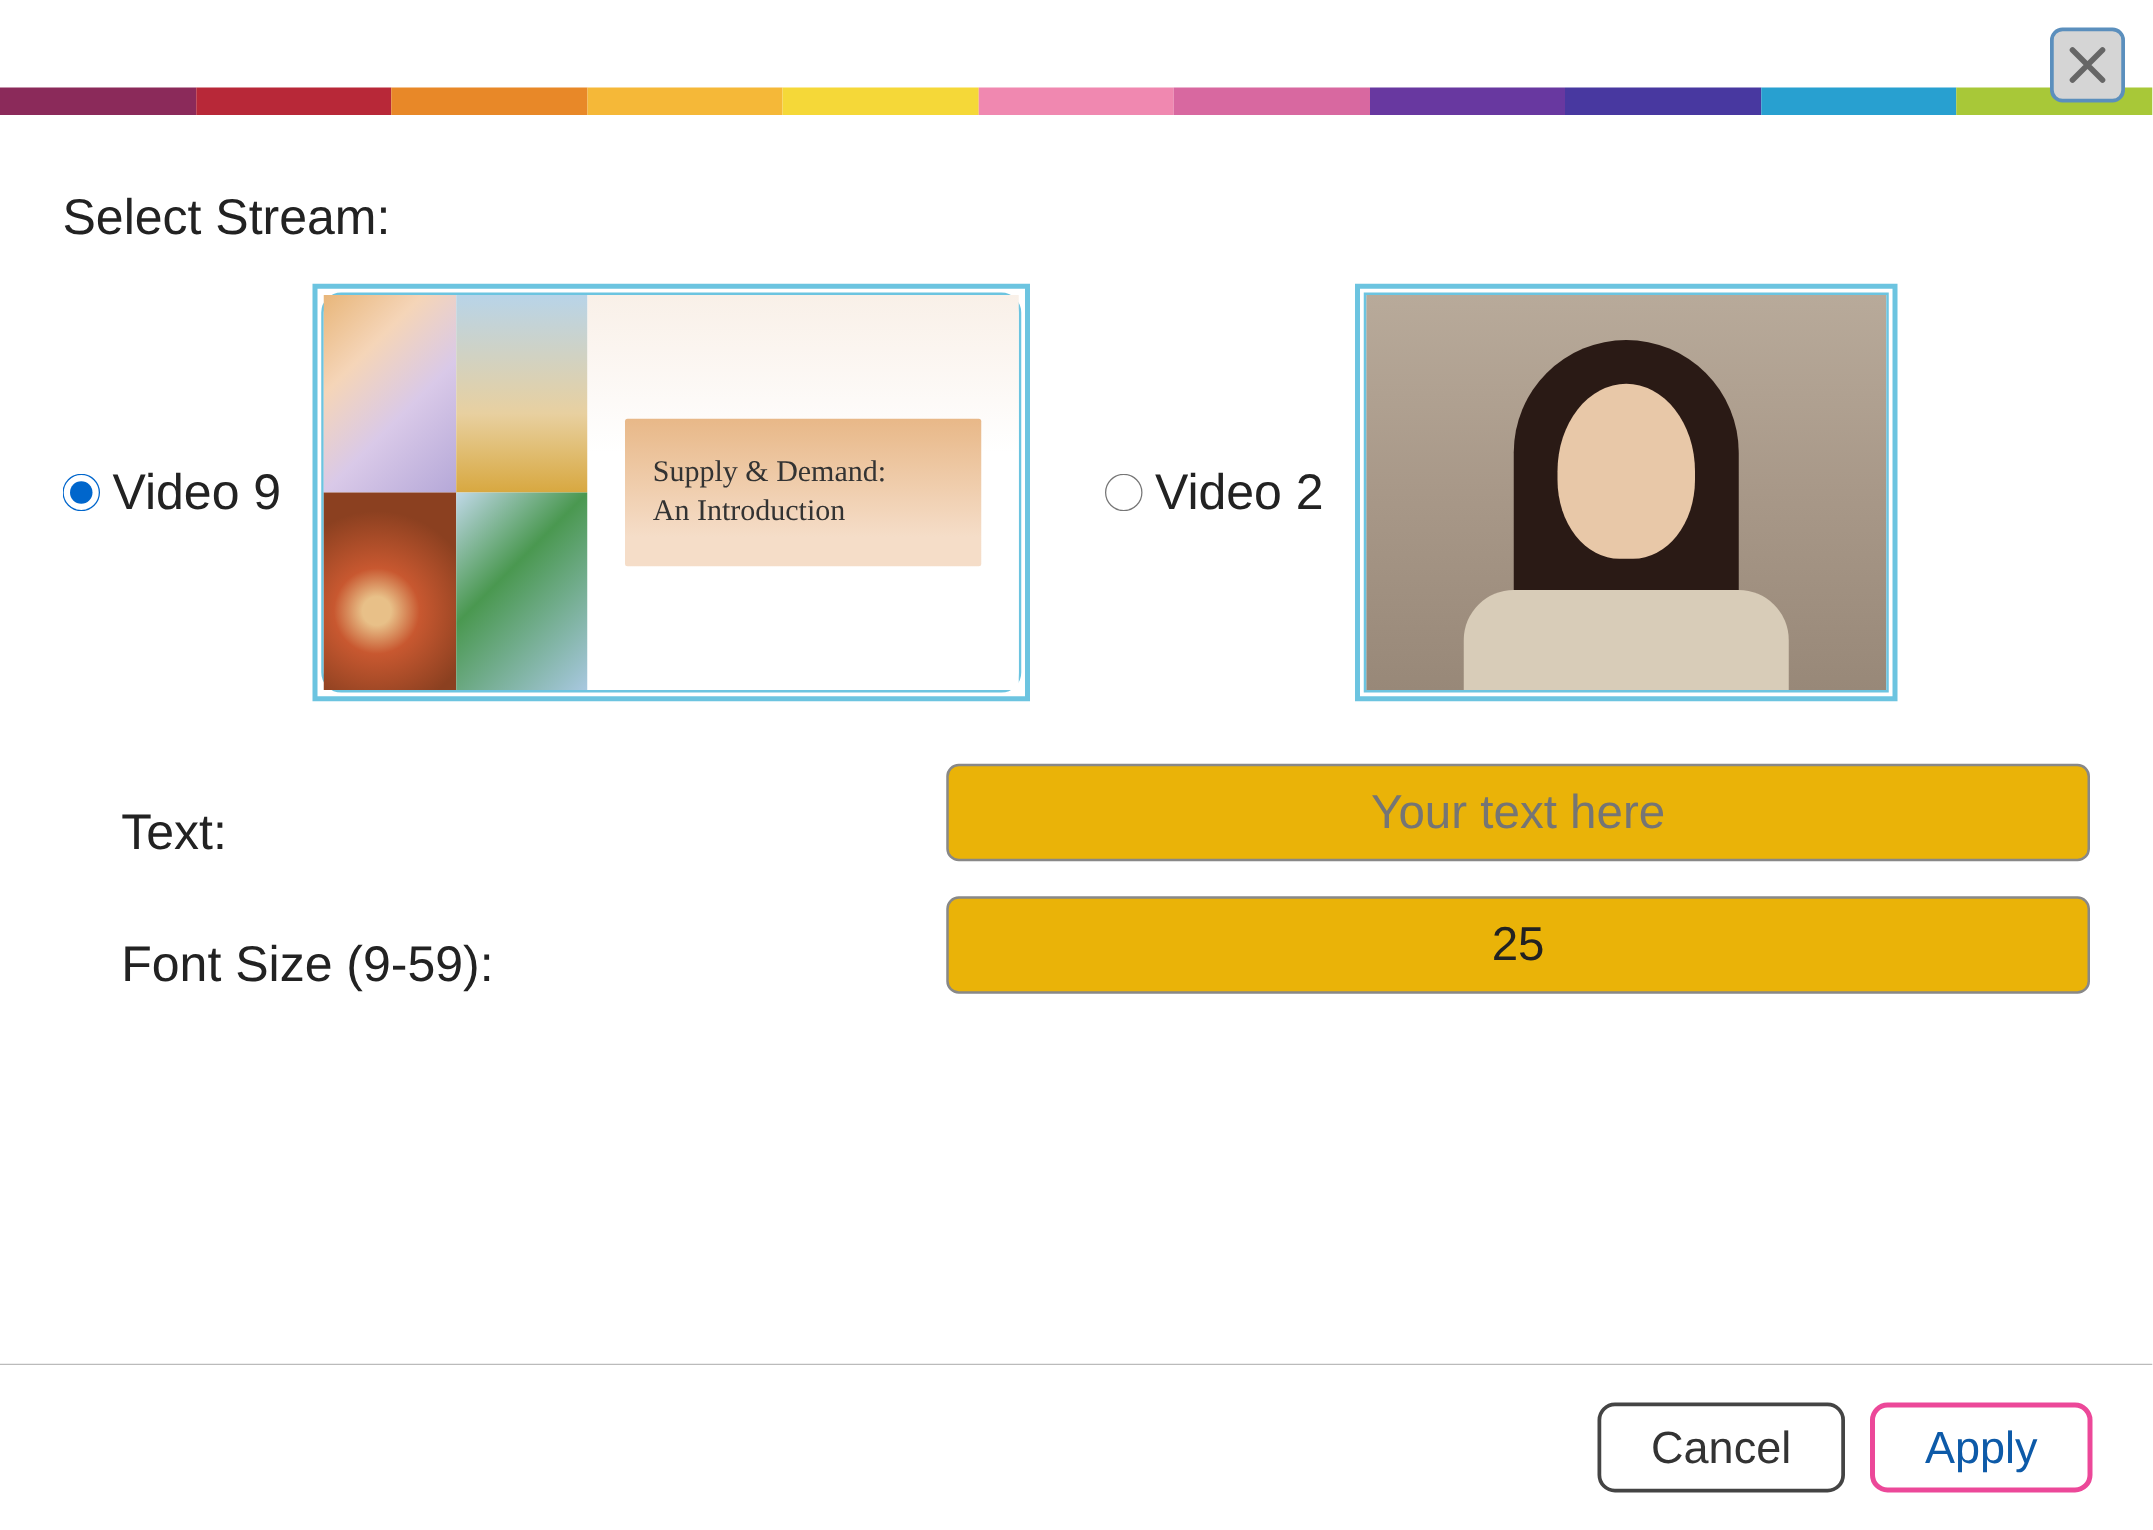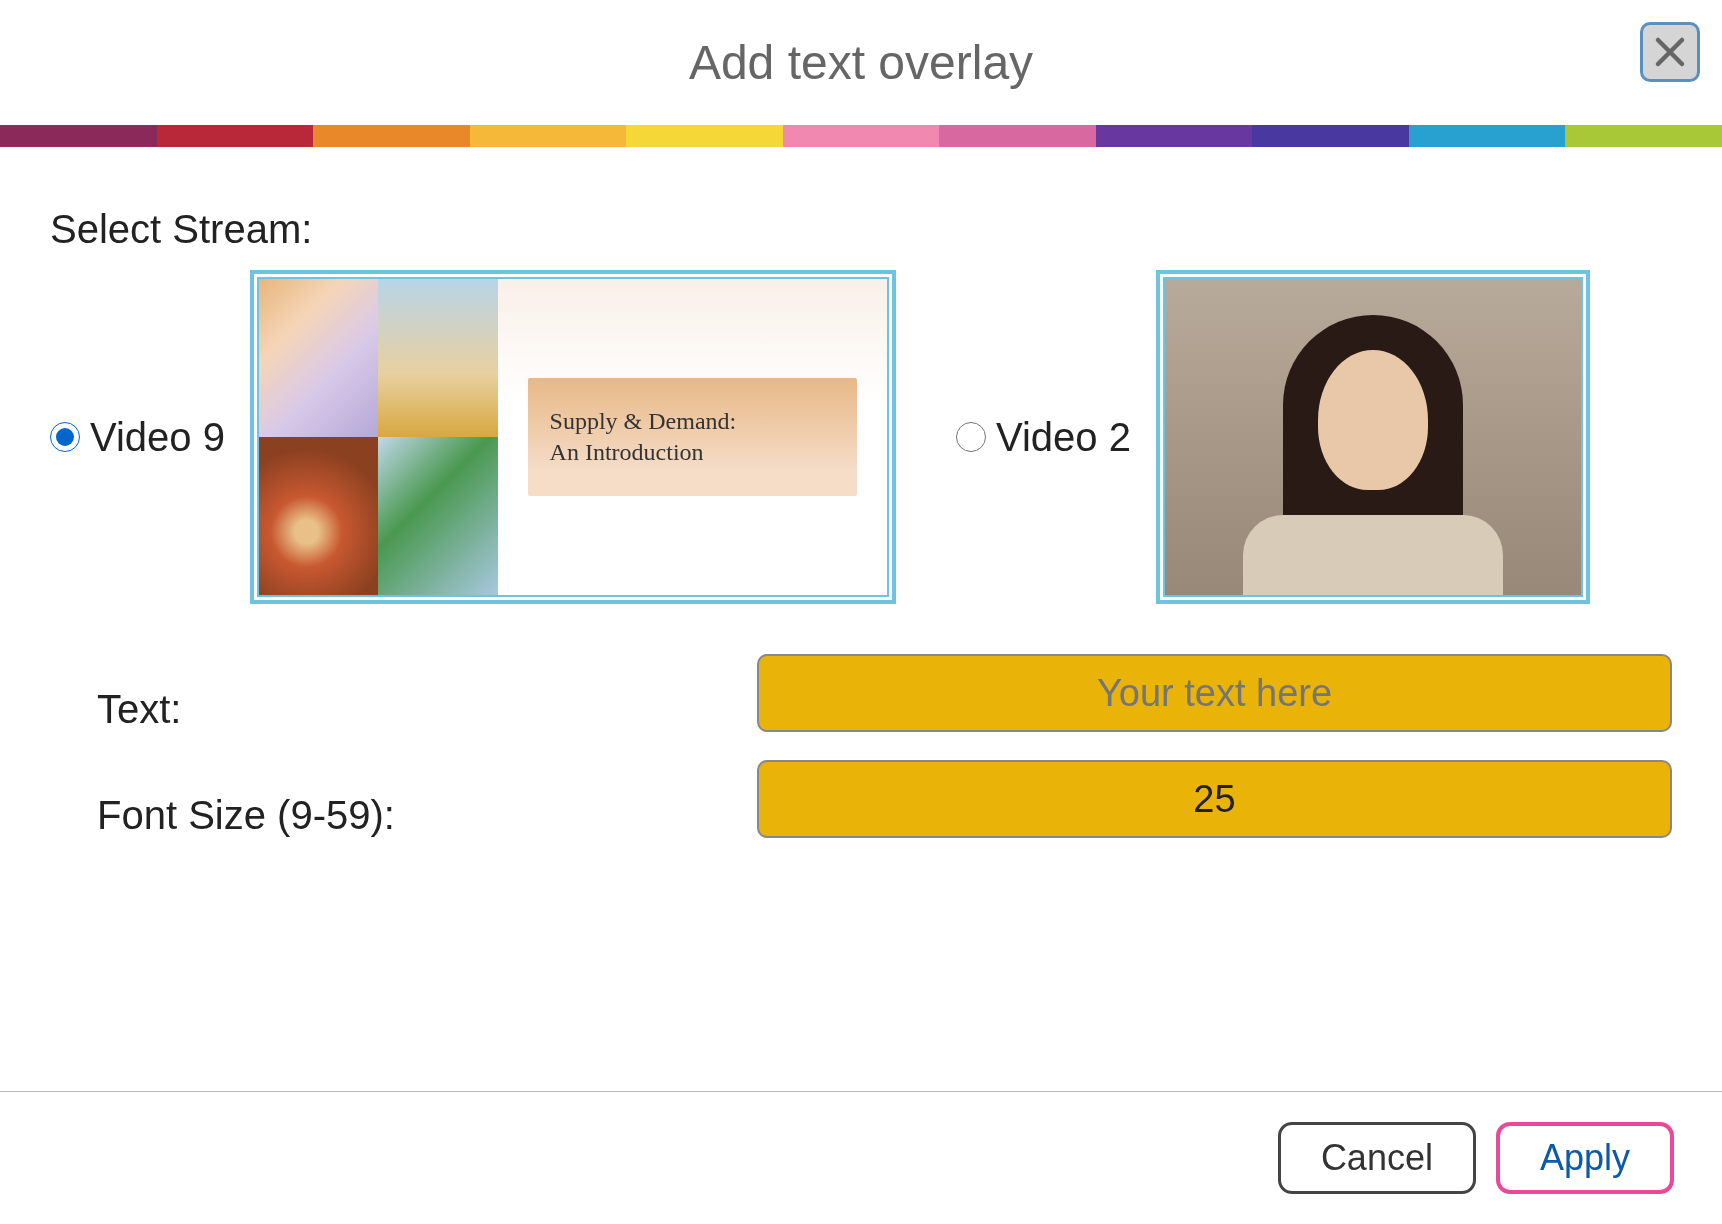--- a/index.html
+++ b/index.html
@@ -71,21 +71,21 @@
     
     .content {
       padding: 60px 50px 30px 50px;
       flex: 1;
     }
     
     .section-label {
       font-size: 40px;
       font-weight: 400;
       color: #222;
-      margin-bottom: 18px;
+      margin-bottom: 30px;
     }
     
     .stream-row {
       display: flex;
       align-items: center;
       gap: 15px;
       margin-bottom: 50px;
     }
     
     .radio-group {
@@ -112,23 +112,24 @@
       border: 4px solid #6cc4e0;
       background: #fff;
       padding: 3px;
     }
     
     .thumbnail-inner {
       border: 2px solid #6cc4e0;
     }
     
     .thumb1 {
-      width: 632px;
+      width: 560px;
       height: 320px;
       display: flex;
+      border-radius: 16px;
     }
     
     .thumb1-left {
       width: 38%;
       display: grid;
       grid-template-columns: 1fr 1fr;
       grid-template-rows: 1fr 1fr;
     }
     
     .thumb1-left > div {
@@ -280,21 +281,20 @@
       align-items: center;
       gap: 25px;
     }
   </style>
 </head>
 <body>
 
 <div class="dialog">
 
   <div class="header">
-    <h1 class="dialog-title">Add text overlay</h1>
     <button class="close-button">
       <svg viewBox="0 0 24 24">
         <path d="M4 4 L20 20 M20 4 L4 20" stroke="#666" stroke-width="3" stroke-linecap="round" fill="none"></path>
       </svg>
     </button>
   </div>
 
   <div class="color-bar">
     <div style="background:#8b2a5a"></div>
     <div style="background:#b82838"></div>

